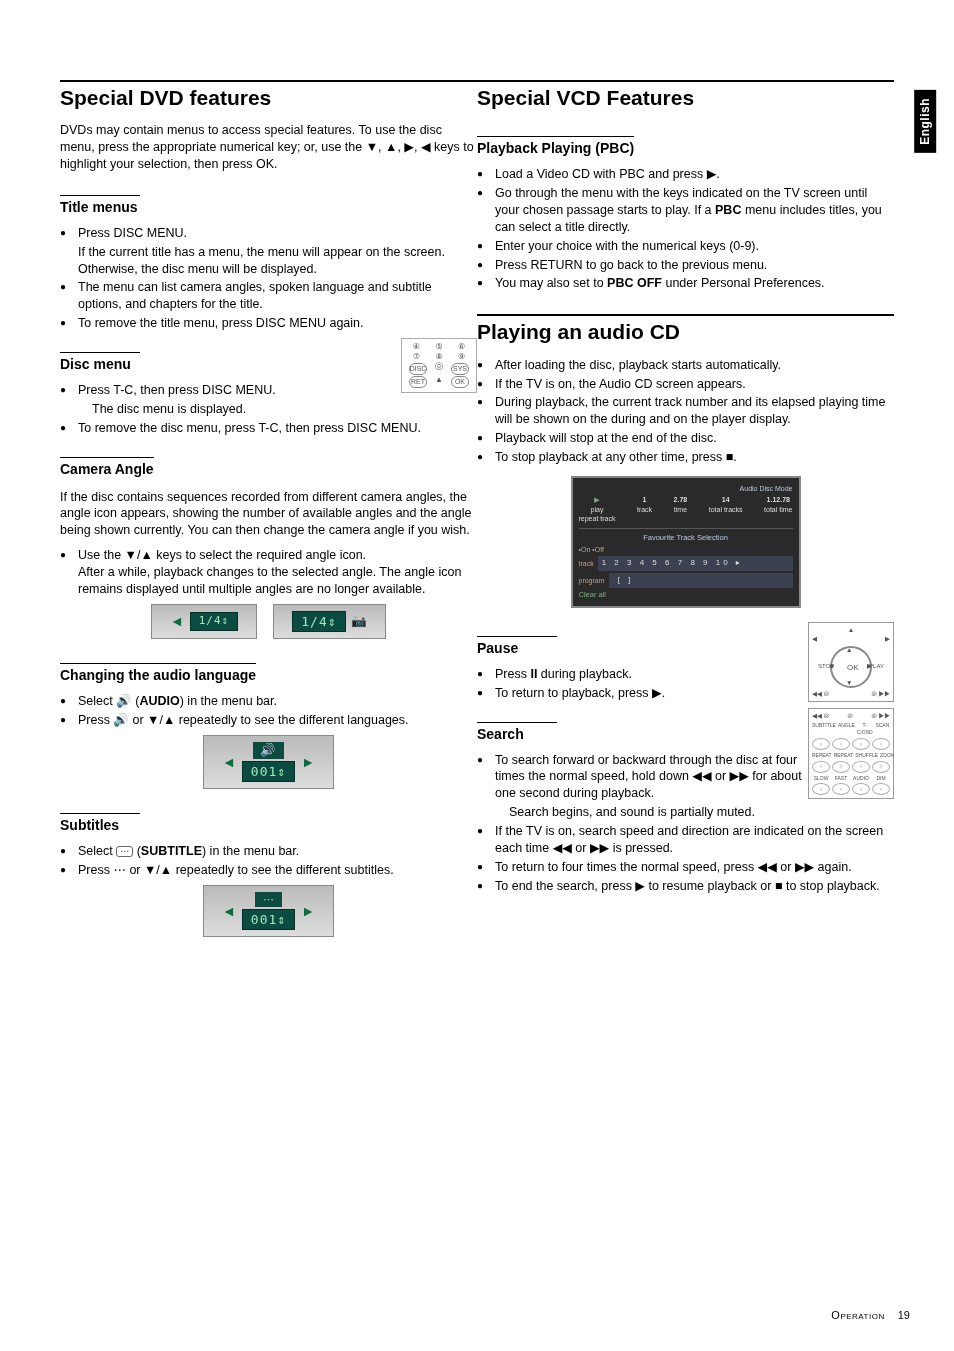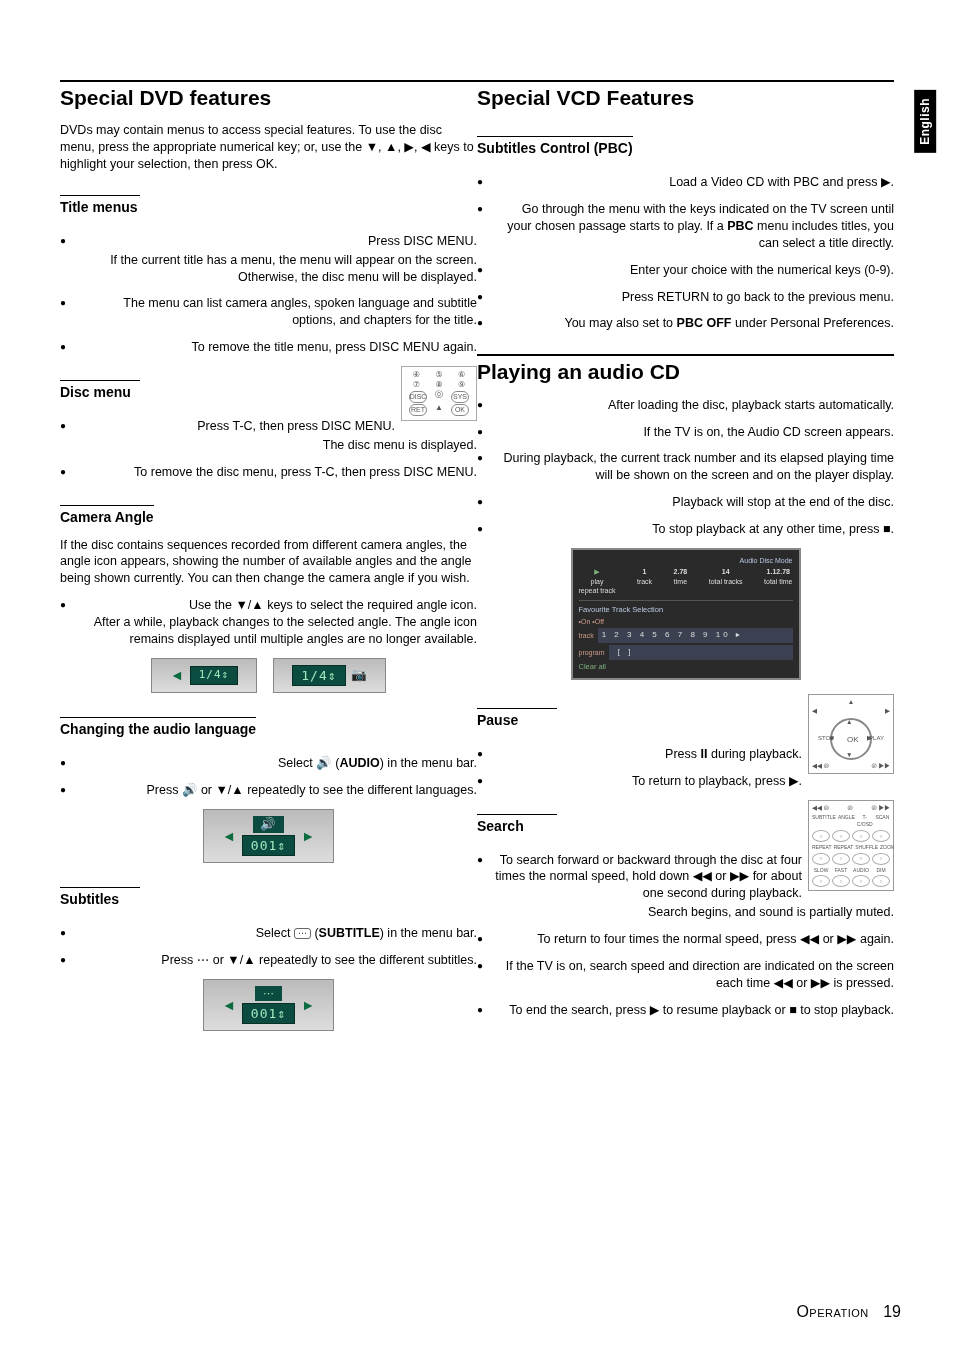--- a/index.html
+++ b/index.html
@@ -40,22 +40,21 @@
     margin: 4px 0 8px 0;
   }
   ul.bul {
     list-style: none;
     padding-left: 0;
     margin: 2px 0 6px 0;
   }
   ul.bul > li {
     position: relative;
     padding-left: 18px;
-    margin: 10px 0;
-    text-align: right;
+    margin: 2px 0;
   }
   ul.bul > li::before {
     content: "●";
     position: absolute;
     left: 0;
     top: 1px;
     font-size: 10px;
   }
   .indent { padding-left: 18px; margin: 2px 0; }
   .side-label {
@@ -67,22 +66,22 @@
     background: #000;
     color: #fff;
     font-weight: bold;
     font-size: 12px;
     padding: 8px 3px;
     letter-spacing: 0.5px;
   }
   .footer {
     position: absolute;
     bottom: 28px;
-    right: 53px;
-    font-size: 16px;
+    right: 44px;
+    font-size: 11px;
   }
   .footer .cap { font-variant: small-caps; letter-spacing: 0.5px; margin-right: 10px; }
   .glyph { font-family: "Segoe UI Symbol", Arial, sans-serif; }
   .thumb {
     display: flex;
     justify-content: center;
     margin: 6px 0 10px 0;
   }
   .thumb-box {
     border: 1px solid #888;
@@ -120,21 +119,21 @@
     width: 230px;
     margin: 10px auto 14px auto;
     background:#2a2a2a;
     color:#ddd;
     font-size:8px;
     padding:6px;
     border:2px solid #888;
   }
   .screenshot .toprow { display:flex; justify-content:space-between; border-bottom:1px solid #555; padding-bottom:4px; margin-bottom:4px; font-size:7px;}
   .screenshot .lbl { text-align:center; }
-  .screenshot .fts { color:#b8c8e0; font-size:7.5px; text-align:left; margin-bottom:2px; }
+  .screenshot .fts { color:#b8c8e0; font-size:7.5px; text-align:center; margin-bottom:2px; }
   .screenshot .numrow { background:#3b4150; padding:2px 4px; letter-spacing:3px; font-size:8px; }
   .screenshot .clear { color:#7db07d; font-size:7.5px; margin-top:2px; }
   .screenshot .mode { text-align:right; font-size:7px; color:#b8c8e0; margin-bottom:2px; }
   .screenshot .onoff { font-size:7px; color:#c98; margin:2px 0; }
   .remote-frag {
     float:right;
     width:86px;
     border:1px solid #999;
     padding:3px;
     font-size:6.5px;
@@ -254,38 +253,38 @@
           <span style="color:#9fe8bf;background:#0c4b3f;padding:0 8px;font-size:11px;">⋯</span>
           <span class="lcd">001⇕</span>
         </div>
         <span class="arrowmark">►</span>
       </div>
     </div>
   </div>
 
   <div class="col">
     <h1>Special VCD Features</h1>
-    <h2>Subtitles Control (PBC)</h2>
+    <h2>Playback Playing (PBC)</h2>
     <ul class="bul">
       <li>Load a Video CD with PBC and press ▶.</li>
       <li>
         <span>Go through the menu with the keys indicated on the TV screen until your chosen passage starts to play. If a </span><b>PBC</b><span> menu includes titles, you can select a title directly.</span>
       </li>
       <li>Enter your choice with the numerical keys (0-9).</li>
       <li>Press RETURN to go back to the previous menu.</li>
       <li>
         <span>You may also set to </span><b>PBC OFF</b><span> under Personal Preferences.</span>
       </li>
     </ul>
 
     <h1 style="margin-top:22px;">Playing an audio CD</h1>
     <ul class="bul">
       <li>After loading the disc, playback starts automatically.</li>
       <li>If the TV is on, the Audio CD screen appears.</li>
-      <li>During playback, the current track number and its elapsed playing time will be shown on the screen and on the player display.</li>
+      <li>During playback, the current track number and its elapsed playing time will be shown on the during and on the player display.</li>
       <li>Playback will stop at the end of the disc.</li>
       <li>To stop playback at any other time, press ■.</li>
     </ul>
 
     <div class="screenshot">
       <div class="mode">Audio Disc Mode</div>
       <div class="toprow">
         <div class="lbl"><span style="color:#7db07d;">▶</span><br><span>play</span><br><span>repeat track</span></div>
         <div class="lbl"><b>1</b><br><span>track</span></div>
         <div class="lbl"><b>2.78</b><br><span>time</span></div>
@@ -378,22 +377,22 @@
             <div class="b">○</div>
             <div class="b">○</div>
         </div>
       </div>
       <h2>Search</h2>
       <ul class="bul">
         <li>
           <span>To search forward or backward through the disc at four times the normal speed, hold down ◀◀ or ▶▶ for about one second during playback.</span>
           <div class="indent" style="padding-left:14px;">Search begins, and sound is partially muted.</div>
         </li>
+        <li>If the TV is on, search speed and direction are indicated on the screen each time ◀◀ or ▶▶ is pressed.</li>
         <li>To return to four times the normal speed, press ◀◀ or ▶▶ again.</li>
-        <li>If the TV is on, search speed and direction are indicated on the screen each time ◀◀ or ▶▶ is pressed.</li>
         <li>To end the search, press ▶ to resume playback or ■ to stop playback.</li>
       </ul>
     </div>
   </div>
 </div>
 
 <div class="footer">
   <span class="cap">Operation</span>
   <span>19</span>
 </div>

